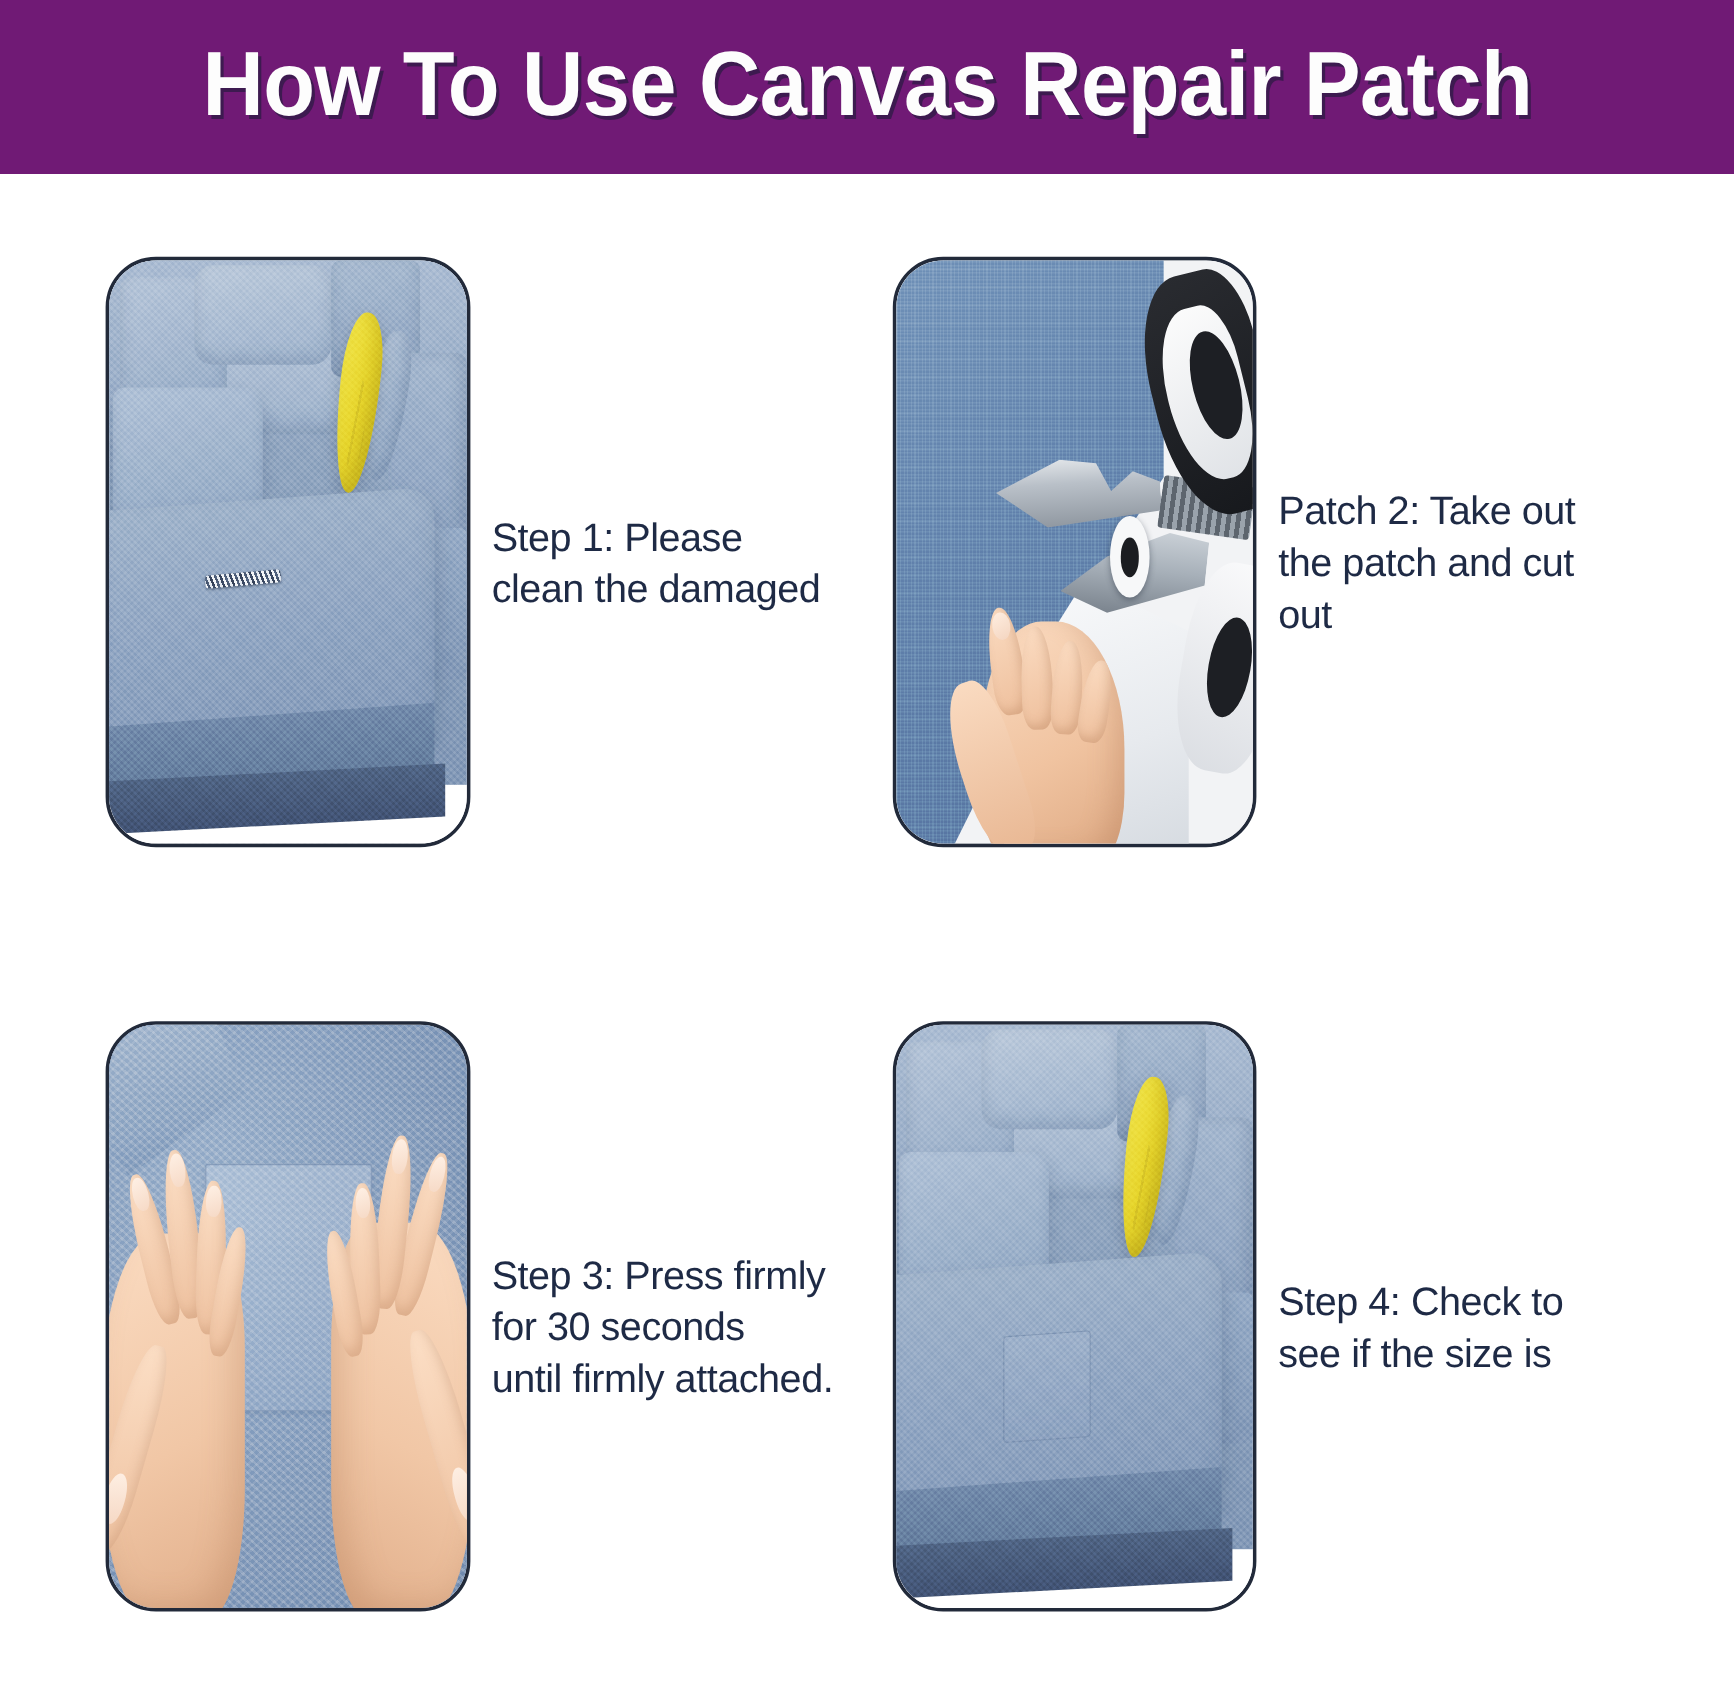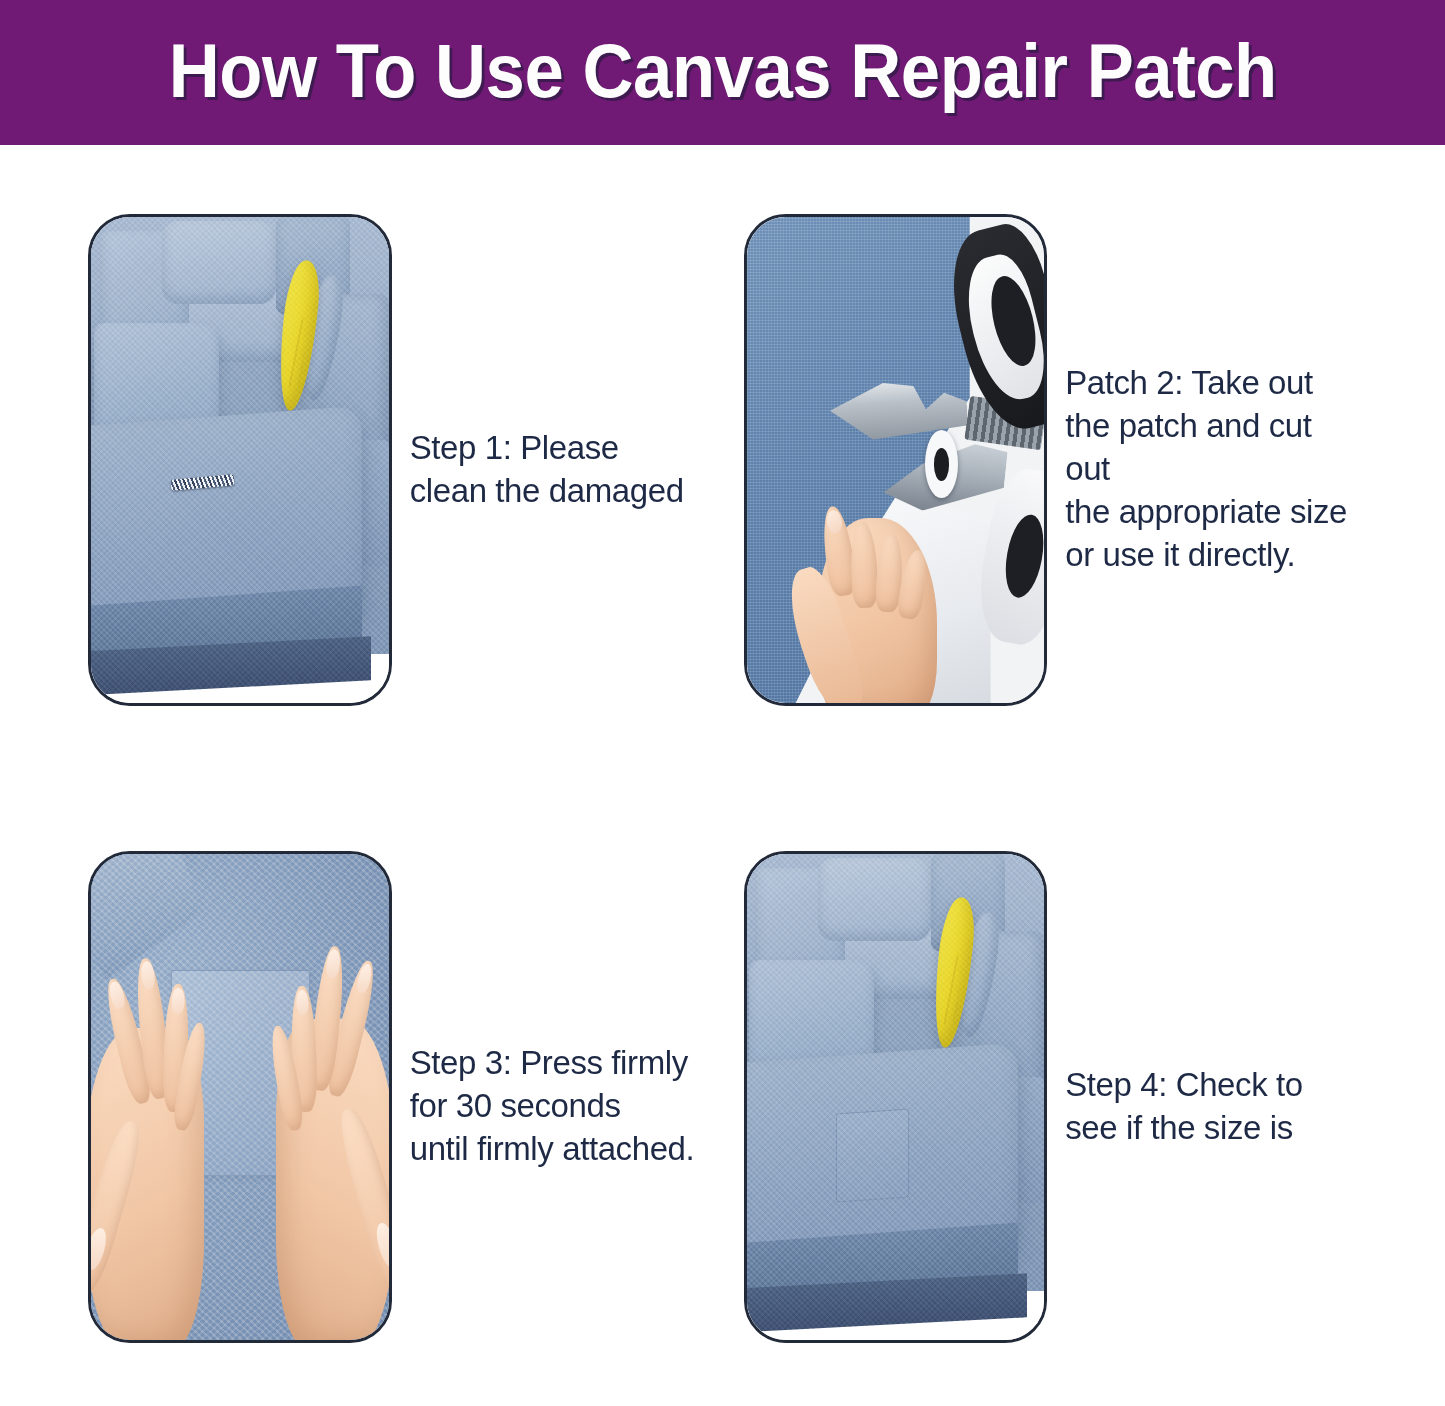--- a/index.html
+++ b/index.html
@@ -532,21 +532,20 @@
             <div class="finger" style="left:50%; top:8%; width:21%; height:38%; transform:rotate(4deg);"></div>
             <div class="finger" style="left:70%; top:16%; width:20%; height:34%; transform:rotate(9deg);"></div>
           </div>
           <div class="hand-thumb-cut"></div>
         </div>
       </div>
     </div>
     <div class="step-caption">
       <span>Patch 2: Take out the patch and cut out</span>
       <br>
-      <span>the appropriate size or use it directly.</span>
     </div>
   </div>
 
   <div class="step-cell">
     <div class="photo-frame">
       <div class="photo-inner">
         <div class="press-scene">
           <div class="press-fabric"></div>
           <div class="press-fold2"></div>
           <div class="press-fold"></div>

